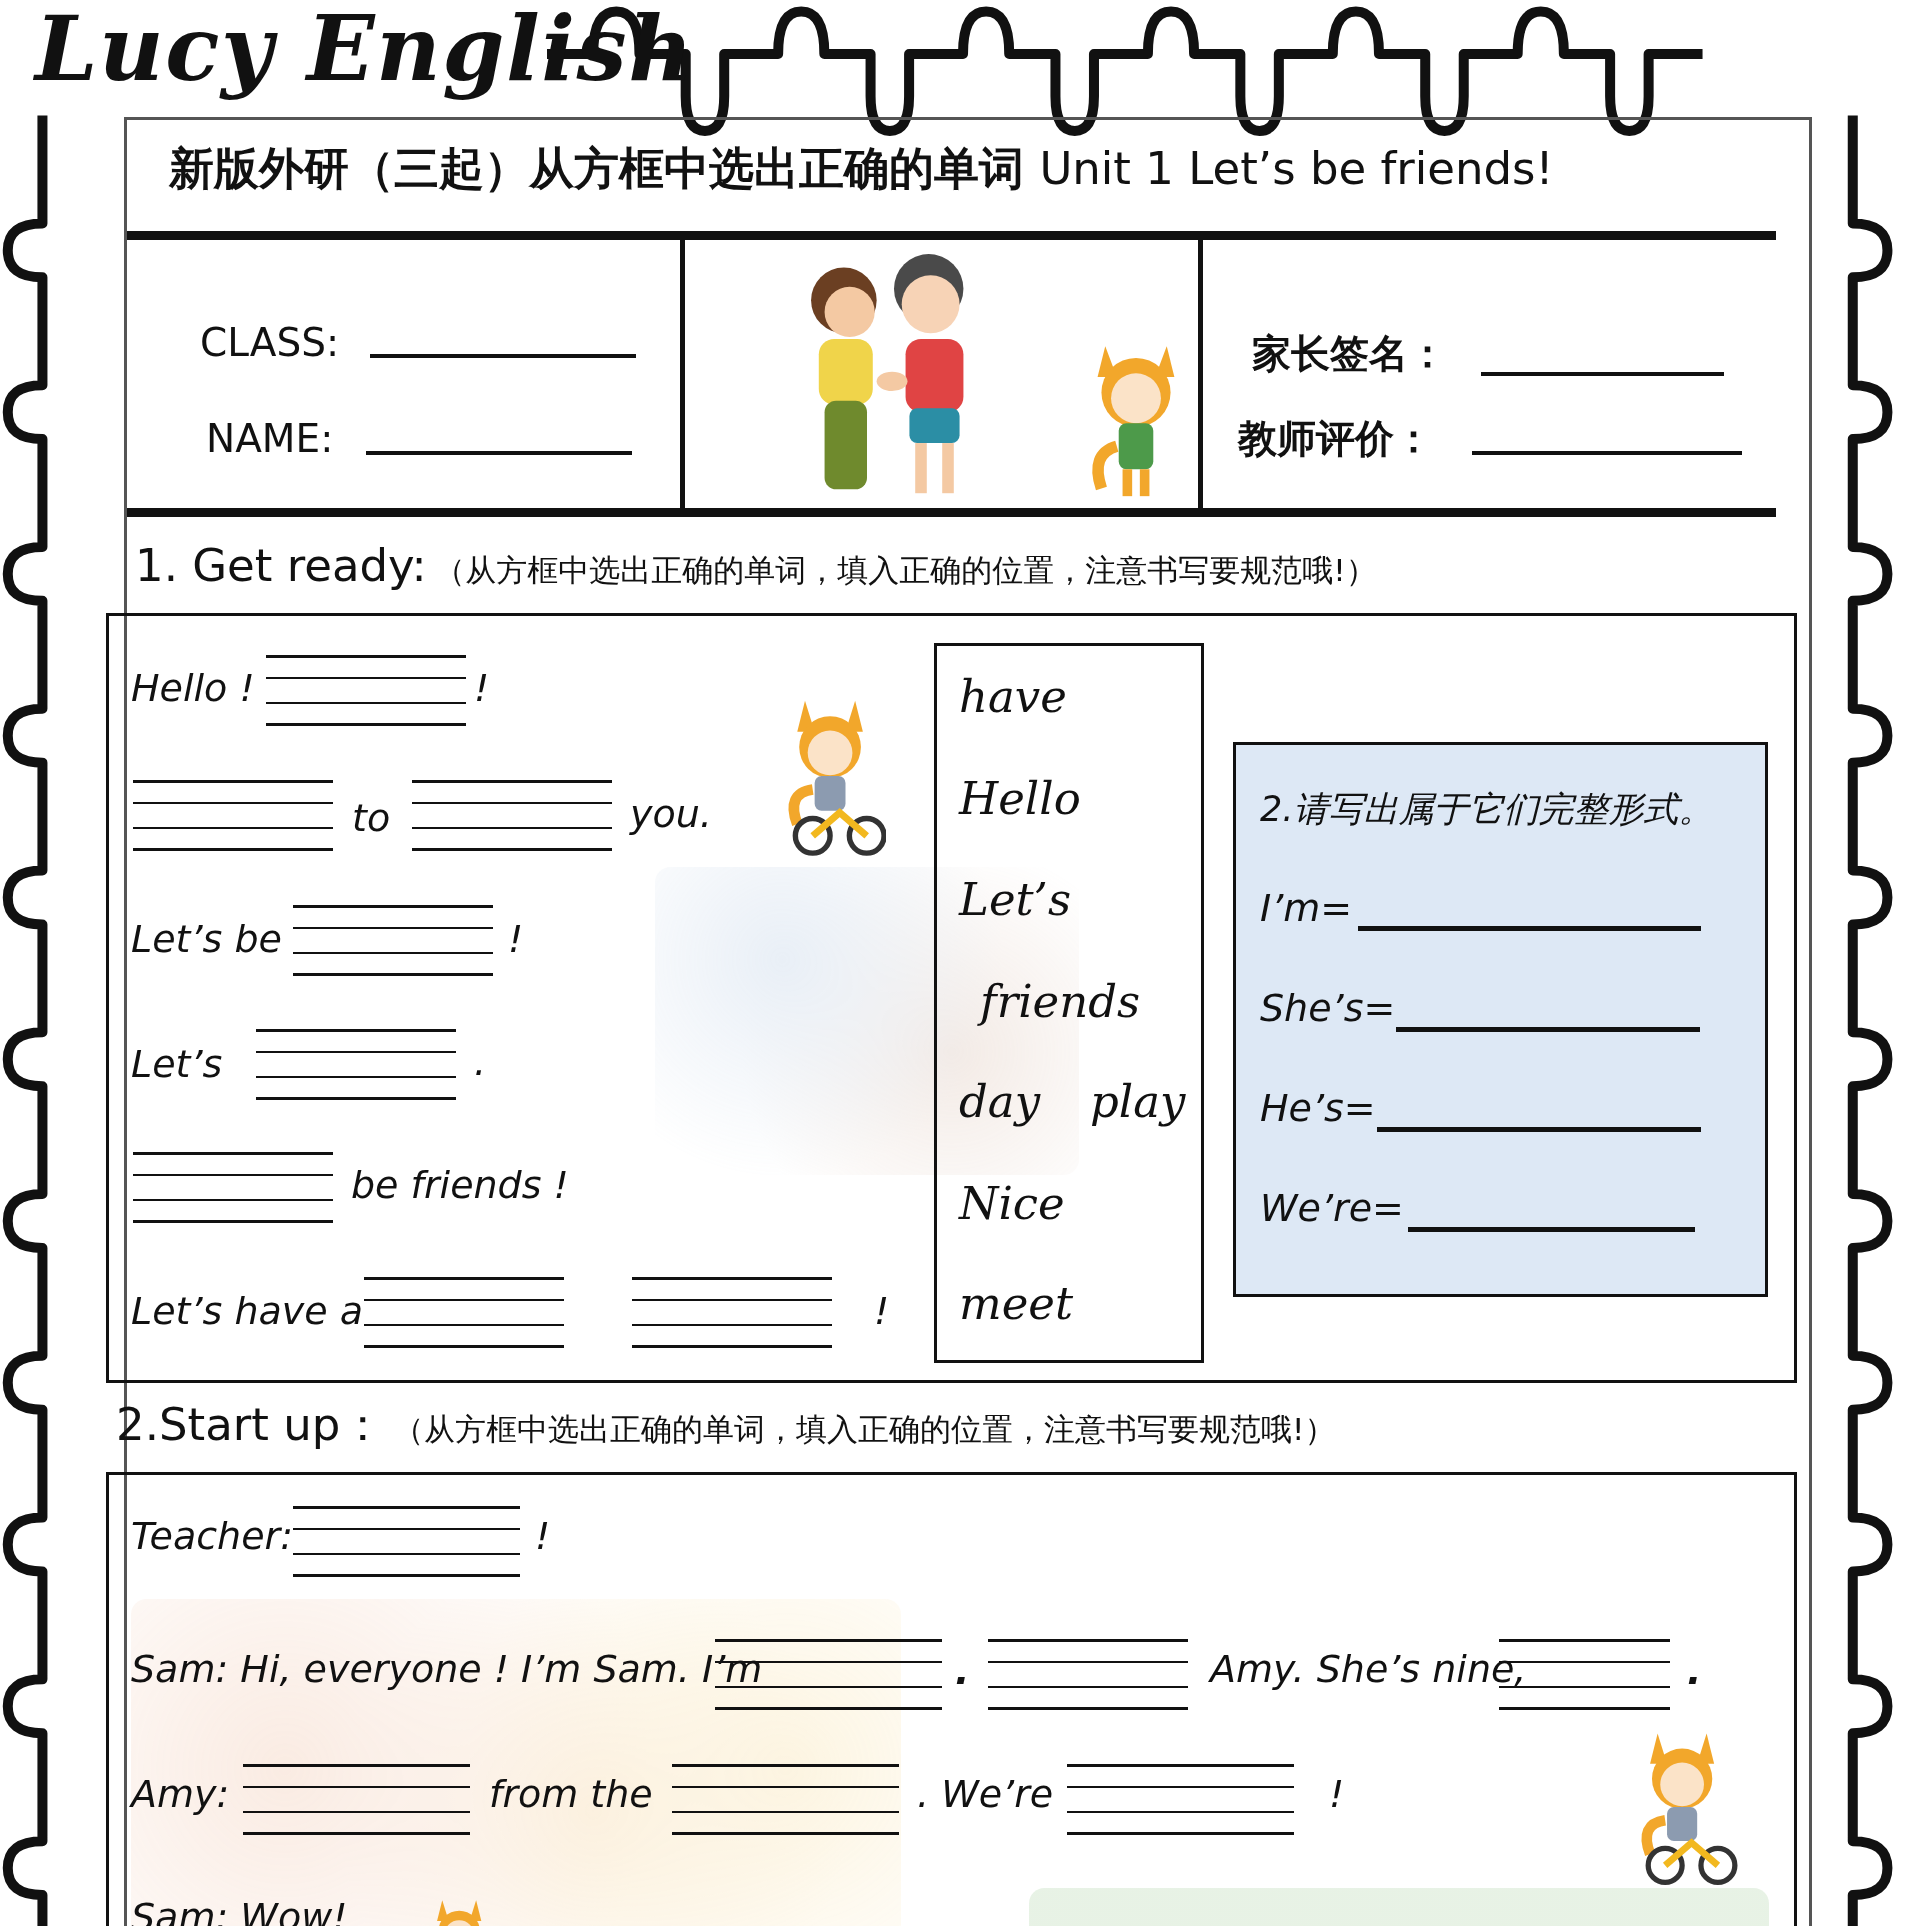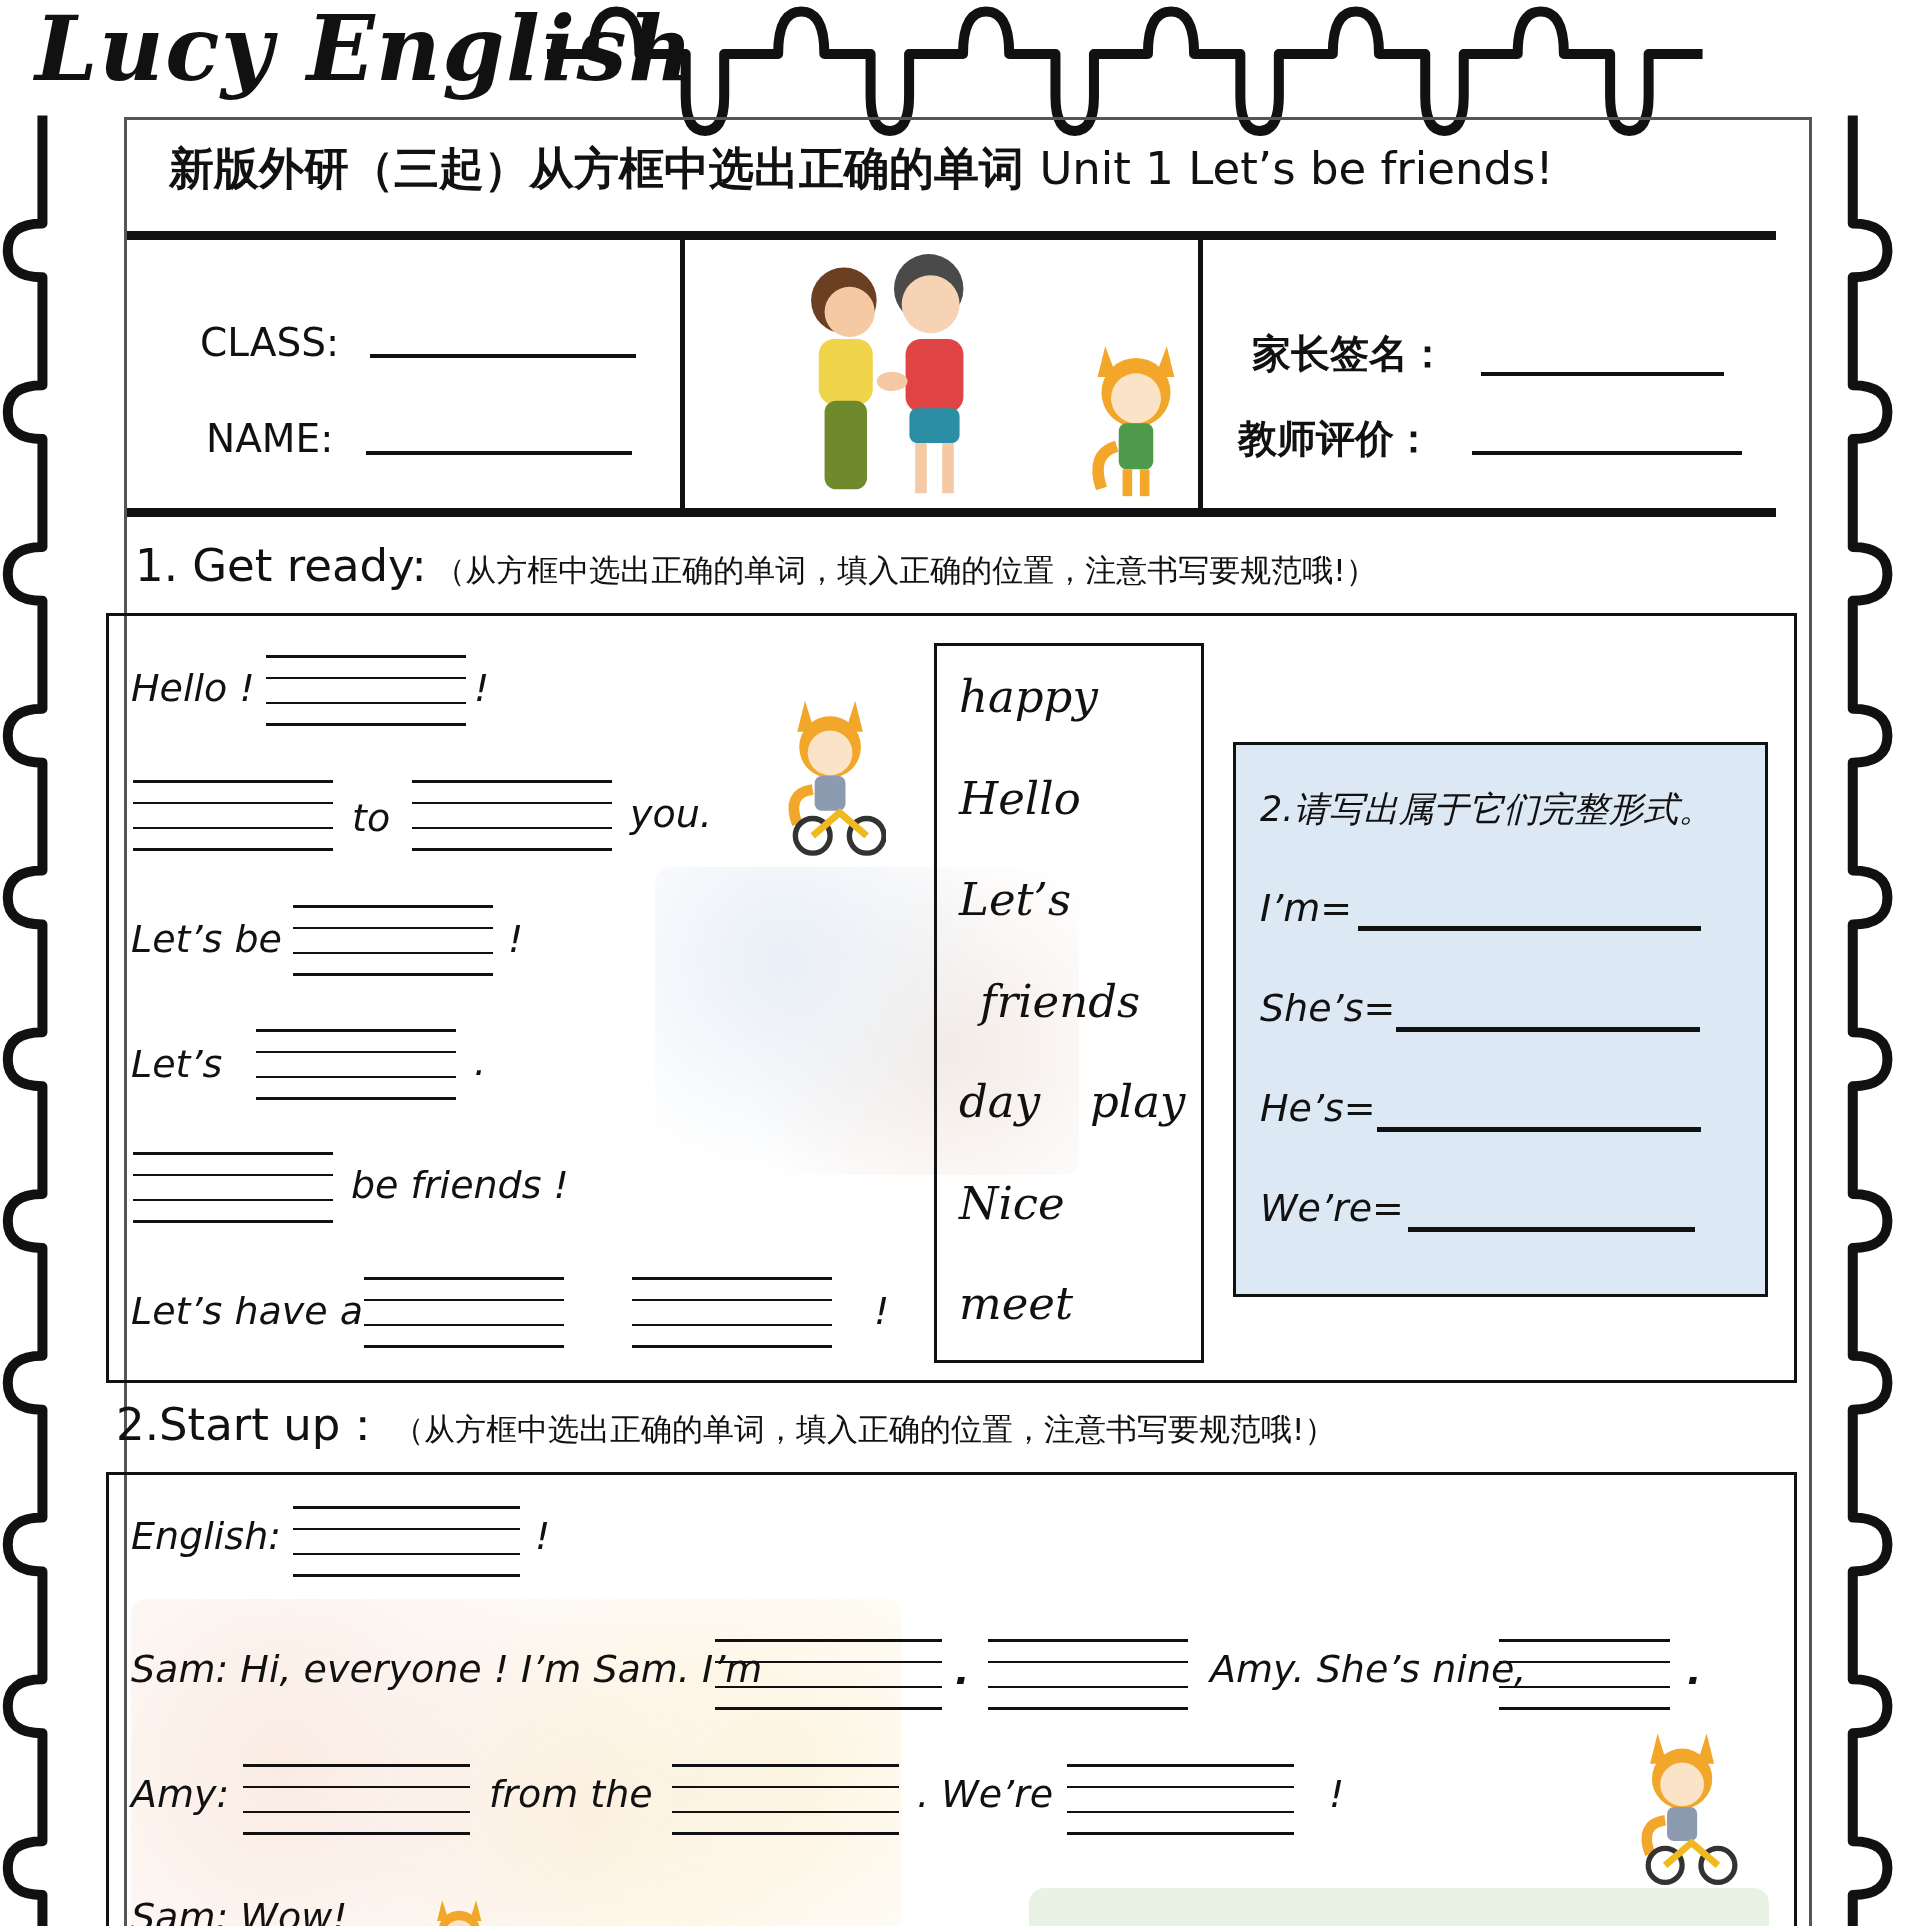--- a/index.html
+++ b/index.html
@@ -171,21 +171,21 @@
   </div>
 <div class="line4" style="left:632px;top:1277px;">
     <i></i>
     <i></i>
     <i></i>
     <i></i>
   </div>
 <div class="txt" style="left:874px;top:1289px;">!</div>
 
 <div class="box" style="left:934px;top:643px;width:270px;height:720px;"></div>
-<div class="cursive" style="left:959px;top:670px;">happy</div>
+<div class="cursive" style="left:959px;top:670px;">have</div>
 <div class="cursive" style="left:959px;top:772px;">Hello</div>
 <div class="cursive" style="left:959px;top:873px;">Let’s</div>
 <div class="cursive" style="left:980px;top:975px;text-align:center;">friends</div>
 <div class="cursive" style="left:959px;top:1075px;">day</div>
 <div class="cursive" style="left:1090px;top:1075px;">play</div>
 <div class="cursive" style="left:959px;top:1177px;">Nice</div>
 <div class="cursive" style="left:959px;top:1277px;">meet</div>
 
 <div class="box fill-blue" style="left:1233px;top:742px;width:535px;height:555px;"></div>
 <div class="txt" style="left:1260px;top:786px;font-size:35px;">2.请写出属于它们完整形式。</div>
@@ -199,21 +199,21 @@
 <div class="uline" style="left:1408px;top:1227px;width:287px;height:5.4px;"></div>
 
 <div class="sec-head" style="left:116px;top:1395px;">
   <span>2.Start up：</span><span class="note">（从方框中选出正确的单词，填入正确的位置，注意书写要规范哦!）</span>
 </div>
 <div class="box" style="left:106px;top:1472px;width:1691px;height:1077px;"></div>
 
 <div class="ghost" style="left:131px;top:1599px;width:770px;height:424px;background:radial-gradient(circle at 20% 40%,#e9a77f,transparent 55%),radial-gradient(circle at 60% 50%,#f2c36e,transparent 50%),radial-gradient(circle at 85% 40%,#f5d27a,transparent 45%);"></div>
 <div class="ghost" style="left:1029px;top:1888px;width:740px;height:270px;background:linear-gradient(#7cb870 0,#7cb870 25%,#e06060 40%,#e06060 55%,#f0d070 70%,#fff 100%);opacity:0.18;"></div>
 
-<div class="txt" style="left:131px;top:1514px;">English:</div>
+<div class="txt" style="left:131px;top:1514px;">Teacher:</div>
 <div class="line4" style="left:293px;top:1506px;width:227px;">
     <i></i>
     <i></i>
     <i></i>
     <i></i>
   </div>
 <div class="txt" style="left:535px;top:1514px;">!</div>
 
 <div class="txt" style="left:131px;top:1647px;">Sam: Hi, everyone ! I’m Sam. I’m</div>
 <div class="line4" style="left:715px;top:1639px;width:227px;">

